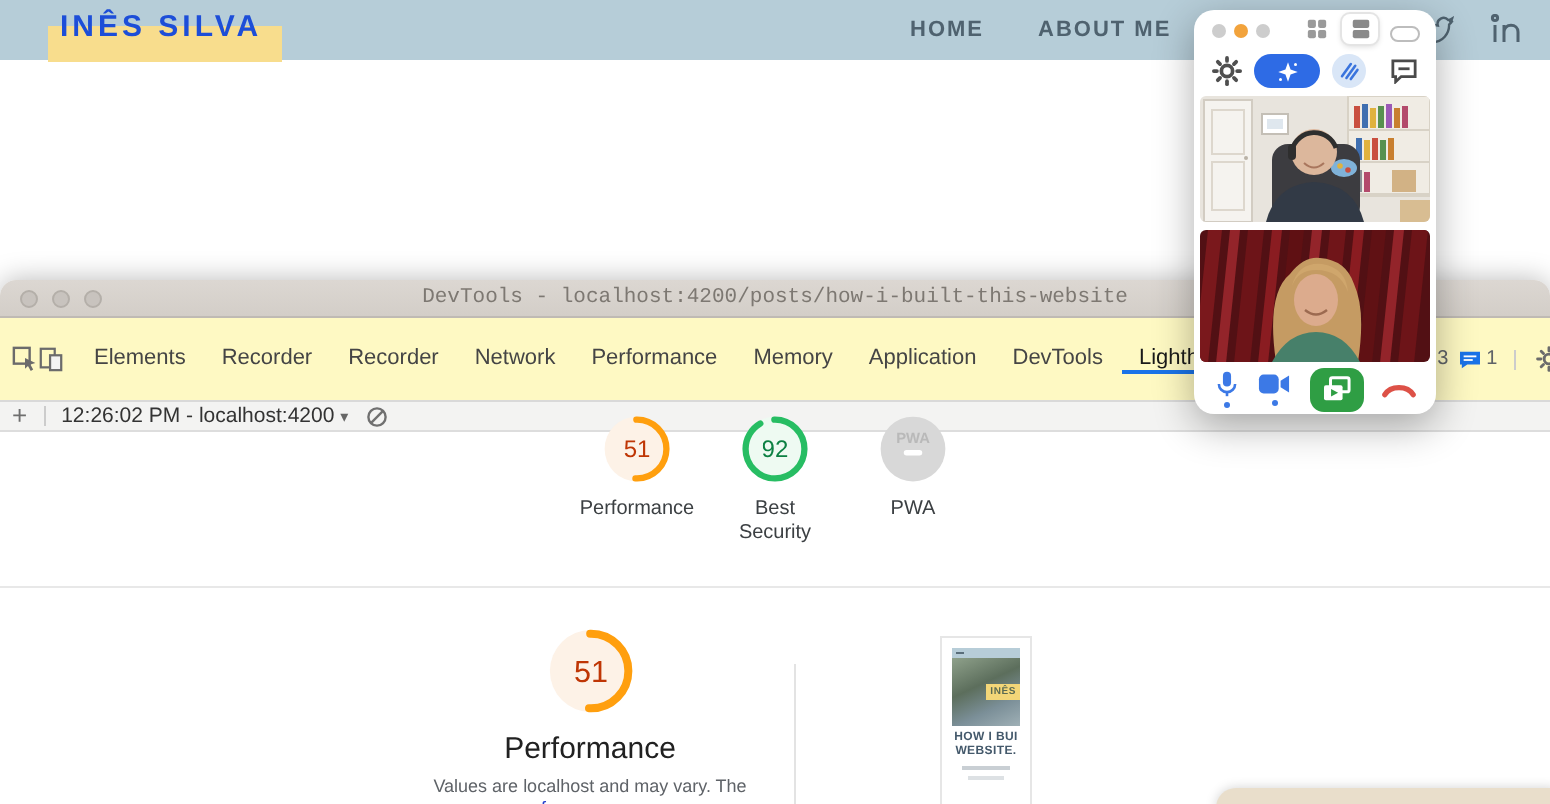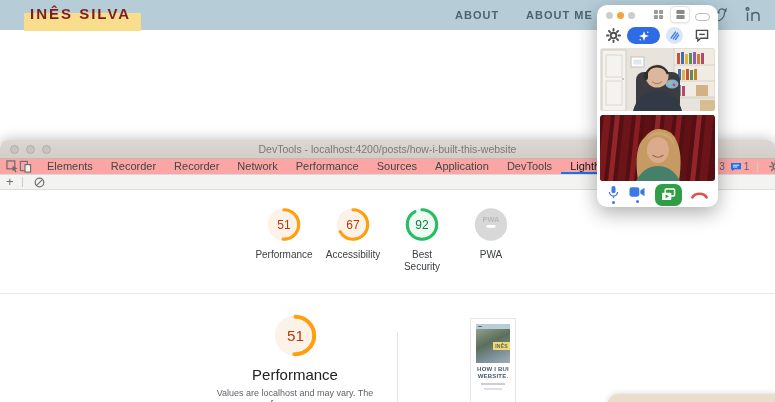--- a/index.html
+++ b/index.html
@@ -3,36 +3,36 @@
 <meta charset="utf-8">
 <style>
   html,body{margin:0;padding:0;background:#fff;}
   .stage{position:relative;width:775px;height:402px;background:#ffffff;overflow:hidden;
          font-family:"Liberation Sans",sans-serif;-webkit-font-smoothing:antialiased;}
 
   
   .site-header{position:absolute;top:0;left:0;right:0;height:30px;background:#b6cdd8;}
   .logo-wrap{position:absolute;left:30px;top:5px;}
   .logo-hl{position:absolute;left:-6px;right:-10px;top:8px;height:18px;background:#f8dd8d;}
-  .logo-text{position:relative;font-size:15px;font-weight:bold;letter-spacing:2px;color:#7f1d1d;}
+  .logo-text{position:relative;font-size:15px;font-weight:bold;letter-spacing:2px;color:#1d4ed8;}
   .site-nav{position:absolute;left:455px;top:0;height:30px;display:flex;align-items:center;gap:27px;}
   .site-nav .nav-item{font-size:11px;font-weight:bold;letter-spacing:1px;color:#4f626f;cursor:pointer;white-space:nowrap;}
   .social{position:absolute;top:0;height:30px;display:flex;align-items:center;}
   .social.tw{left:710px;} .social.li{left:745px;}
 
   
   .devtools{position:absolute;top:140px;left:0;right:0;bottom:0;background:#fff;
             border-radius:8px 8px 0 0;box-shadow:0 0 14px rgba(0,0,0,.28);}
   .dt-titlebar{position:relative;height:18px;background:linear-gradient(#dcd7d2,#d3cec8);
                border-radius:8px 8px 0 0;border-bottom:1px solid #bfbab4;}
   .dt-dots{position:absolute;left:10px;top:5px;display:flex;gap:7px;}
   .dt-dot{width:7px;height:7px;border-radius:50%;background:#c8c3be;border:.5px solid #b4afa9;}
-  .dt-title{position:absolute;left:0;right:0;top:3px;text-align:center;font-size:10.5px;color:#7d7872;}
-  .dt-tabbar{position:relative;height:15px;background:#fca5a5;border-bottom:1px solid #d9d9d9;
-             display:flex;align-items:center;padding:0 6px;}
+  .dt-title{position:absolute;left:0;right:0;top:3px;text-align:center;font-size:10.5px;color:#7d7872;font-family:Liberation Mono, monospace;}
+  .dt-tabbar{position:relative;height:15px;background:#fef9c3;border-bottom:1px solid #d9d9d9;
+             display:flex;align-items:center;padding:13px 6px;}
   .dt-ico{display:flex;align-items:center;justify-content:center;width:18px;height:15px;cursor:pointer;}
   .dt-sep{width:1px;height:10px;background:#ccc;margin:0 3px;}
   .dt-tab{padding:0 9px;font-size:11px;color:#454545;height:15px;line-height:15px;cursor:pointer;white-space:nowrap;display:flex;align-items:center;gap:3px;}
   .dt-tab.selected{color:#1a1a1a;box-shadow:inset 0 -2px 0 #1a73e8;}
   .dt-right{margin-left:auto;display:flex;align-items:center;gap:5px;}
   .badge{display:flex;align-items:center;gap:2px;font-size:10px;color:#5f6368;cursor:pointer;}
   .dt-toolbar{height:14px;background:#f3f3f2;border-bottom:1px solid #ddd;display:flex;align-items:center;padding:0 6px;gap:5px;}
   .dt-plus{font-size:13px;color:#6e6e6e;line-height:12px;cursor:pointer;}
   .dt-session{font-size:10.5px;color:#333;cursor:pointer;}
   .dt-caret{font-size:8px;color:#666;}
@@ -99,21 +99,21 @@
 <body>
 
 <div class="stage">
 
   <header class="site-header">
     <div class="logo-wrap">
       <span class="logo-hl"></span>
       <span class="logo-text">INÊS SILVA</span>
     </div>
     <nav class="site-nav">
-      <span class="nav-item">ABOUT</span>
+      <span class="nav-item">HOME</span>
       <span class="nav-item">ABOUT ME</span>
       <span class="nav-item">BLOG</span>
     </nav>
     <span class="social tw">
       <svg width="18" height="15" viewBox="0 0 24 20">
           <path fill="none" stroke="#4f626f" stroke-width="1.6" d="M22 3.3c-.8.4-1.6.6-2.4.7.9-.5 1.5-1.3 1.8-2.3-.8.5-1.7.9-2.6 1a4 4 0 0 0-6.9 3.7A11.4 11.4 0 0 1 3.6 2.2a4 4 0 0 0 1.2 5.4c-.6 0-1.3-.2-1.8-.5v.1c0 1.9 1.4 3.5 3.2 3.9-.6.2-1.2.2-1.8.1.5 1.6 2 2.8 3.8 2.8A8 8 0 0 1 2 15.7 11.3 11.3 0 0 0 8.1 17.5c7.3 0 11.3-6.1 11.3-11.3v-.5c.8-.6 1.5-1.3 2-2.2z"></path>
         </svg>
     </span>
     <span class="social li">
       <svg width="17" height="16" viewBox="0 0 17 16">
@@ -148,21 +148,21 @@
             <rect x="1.5" y="1.5" width="7.5" height="10" fill="none" stroke="#6b6b6b" stroke-width="1.2"></rect>
             <rect x="6.5" y="5" width="6" height="8" fill="#f3f3f2" stroke="#6b6b6b" stroke-width="1.2"></rect>
           </svg>
       </span>
       <span class="dt-sep"></span>
       <span class="dt-tab">Elements</span>
       <span class="dt-tab">Recorder</span>
       <span class="dt-tab">Recorder</span>
       <span class="dt-tab">Network</span>
       <span class="dt-tab">Performance</span>
-      <span class="dt-tab">Sources</span>
+      <span class="dt-tab">Memory</span>
       <span class="dt-tab">Application</span>
       <span class="dt-tab">DevTools</span>
       <span class="dt-tab selected">Lighthouse</span>
       <span class="dt-tab">
         <span>Recorder</span>
         <svg width="7" height="9" viewBox="0 0 8 10">
             <path d="M3 .5h2M3.7.5v3L6.8 8a1.1 1.1 0 0 1-1 1.6H2.2A1.1 1.1 0 0 1 1.2 8L4.3 3.5v-3" fill="#5f6368" stroke="#5f6368" stroke-width=".8"></path>
           </svg>
       </span>
       <span class="dt-right">
@@ -197,45 +197,41 @@
                 <line x1="11.4" y1="4.6" x2="12.8" y2="3.2"></line>
               </g>
             </svg>
         </span>
       </span>
     </div>
 
     <div class="dt-toolbar">
       <span class="dt-plus">+</span>
       <span class="dt-sep"></span>
+      <span class="dt-session">
+        <span>12:26:02 PM - localhost:4200</span>
+        <span class="dt-caret">▾</span>
+      </span>
       <span class="dt-ico">
         <svg width="11" height="11" viewBox="0 0 12 12">
             <circle cx="6" cy="6" r="4.7" fill="none" stroke="#707070" stroke-width="1.3"></circle>
             <line x1="2.8" y1="9.2" x2="9.2" y2="2.8" stroke="#707070" stroke-width="1.3"></line>
           </svg>
       </span>
     </div>
 
 
     <div class="scores-row">
       <div class="score-cell">
         <svg class="gauge lvl-average" width="37" height="37" viewBox="0 0 40 40">
             <circle class="gbg" cx="20" cy="20" r="17.5"></circle>
             <circle class="arc" cx="20" cy="20" r="15.9" pathLength="100" stroke-dashoffset="25" stroke-dasharray="51 49"></circle>
             <text class="num" x="20" y="24.5">51</text>
           </svg>
         <span class="score-label">Performance</span>
-      </div>
-      <div class="score-cell">
-        <svg class="gauge lvl-average" width="37" height="37" viewBox="0 0 40 40">
-            <circle class="gbg" cx="20" cy="20" r="17.5"></circle>
-            <circle class="arc" cx="20" cy="20" r="15.9" pathLength="100" stroke-dashoffset="25" stroke-dasharray="67 33"></circle>
-            <text class="num" x="20" y="24.5">67</text>
-          </svg>
-        <span class="score-label">Accessibility</span>
       </div>
       <div class="score-cell">
         <svg class="gauge lvl-good" width="37" height="37" viewBox="0 0 40 40">
             <circle class="gbg" cx="20" cy="20" r="17.5"></circle>
             <circle class="arc" cx="20" cy="20" r="15.9" pathLength="100" stroke-dashoffset="25" stroke-dasharray="92 8"></circle>
             <text class="num" x="20" y="24.5">92</text>
           </svg>
         <span class="score-label">Best Security</span>
       </div>
       <div class="score-cell">

